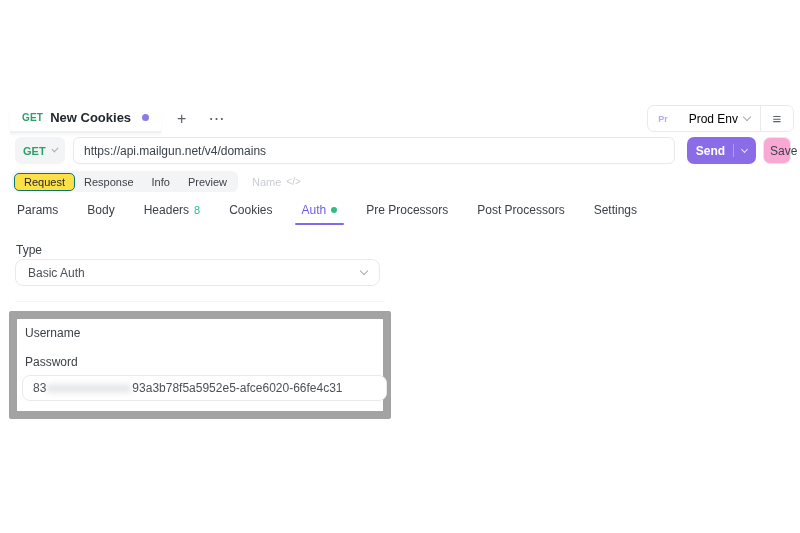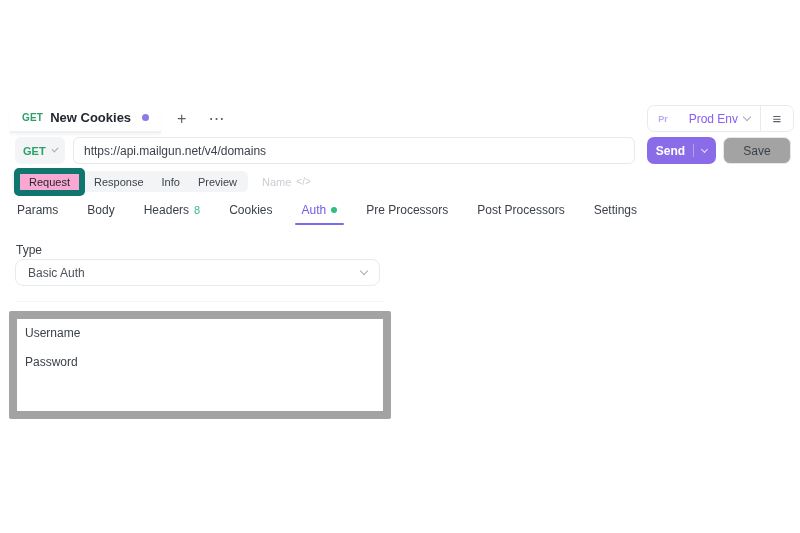--- a/index.html
+++ b/index.html
@@ -19,46 +19,46 @@
   .tab-title{font-size:13px;font-weight:bold;color:#23272e;}
   .unsaved-dot{width:7px;height:7px;border-radius:50%;background:#8b7ae8;margin-left:4px;}
   .icon-btn{border:none;background:transparent;color:#5b6168;font-size:16px;line-height:1;
     padding:4px 6px;margin-left:10px;cursor:pointer;border-radius:4px;}
   .env-group{
     margin-left:auto;display:flex;align-items:center;height:27px;border:1px solid #e8eaec;
     border-radius:7px;background:#fff;overflow:hidden;
   }
   .env-select{display:flex;align-items:center;gap:6px;padding:0 10px;height:100%;cursor:pointer;}
   .env-badge{font-size:9px;color:#b9a9f0;font-weight:bold;}
-  .env-name{font-size:12px;color:#8b5cf6;padding-left:15px;}
+  .env-name{font-size:12px;color:#000000;padding-left:15px;}
   .env-divider{width:1px;height:27px;background:#e8eaec;}
   .hamburger{display:flex;align-items:center;justify-content:center;width:32px;height:100%;
     font-size:15px;color:#5b6168;cursor:pointer;background:#fff;border:none;}
   .chev{display:inline-block;width:6px;height:6px;border-right:1.5px solid #a6abb2;
     border-bottom:1.5px solid #a6abb2;transform:rotate(45deg);margin-top:-3px;}
   
   .request-row{position:absolute;top:137px;left:0;right:0;height:27px;display:flex;align-items:center;padding:0 9px 0 15px;}
   .method-btn{display:flex;align-items:center;gap:7px;width:50px;height:27px;padding:0 8px;
     background:#f3f4f6;border:none;border-radius:6px;cursor:pointer;}
   .method-label{font-size:11px;font-weight:bold;color:#2aa06b;}
   .url-input{flex:1;height:27px;margin:0 12px 0 8px;border:1px solid #e6e8ea;border-radius:6px;
     padding:0 10px;font-size:12px;color:#3c4249;font-family:"Liberation Sans", sans-serif;outline:none;}
   .send-btn{display:flex;align-items:center;justify-content:center;gap:8px;width:69px;height:27px;
     background:#8b6ce8;color:#fff;border:none;border-radius:7px;cursor:pointer;margin-right:7px;}
   .send-label{font-size:12px;font-weight:bold;color:#ffffff;}
   .send-sep{width:1px;height:13px;background:rgba(255,255,255,.35);}
   .send-chev{border-color:#e8e2fb;width:5px;height:5px;}
-  .save-btn{width:68px;height:27px;background:#a3a3a3;border:1px solid #e6e8ea;border-radius:7px;
+  .save-btn{width:28px;height:27px;background:#f9a8d4;border:1px solid #e6e8ea;border-radius:7px;
     font-size:12px;color:#3c4249;cursor:pointer;font-family:"Liberation Sans", sans-serif;}
   
   .pills-row{position:absolute;top:171px;left:12px;height:21px;display:flex;align-items:center;}
   .pill-group{display:flex;align-items:center;background:#f3f4f6;border-radius:6px;padding:1px 2px;height:21px;}
   .pill{font-size:11px;color:#3c4249;padding:2px 9px;border-radius:5px;cursor:pointer;border:none;background:transparent;
     font-family:"Liberation Sans", sans-serif;}
-  .pill.active{background:#f9a8d4;border:6px solid #0f766e;color:#23272e;}
+  .pill.active{background:#fde047;border:1px solid #0f766e;color:#23272e;}
   .name-label{font-size:11px;color:#c9cdd2;margin-left:14px;cursor:pointer;}
   .code-icon{font-size:10px;color:#c9cdd2;margin-left:5px;cursor:pointer;}
   
   .subtabs{position:absolute;top:200px;left:17px;display:flex;gap:29px;align-items:center;height:20px;}
   .subtab{position:relative;font-size:12px;color:#3b4049;cursor:pointer;display:flex;align-items:center;gap:5px;white-space:nowrap;}
   .subtab .count{color:#2fbe83;font-size:11px;}
   .subtab.active{color:#6e5de6;}
   .subtab .status-dot{width:6px;height:6px;border-radius:50%;background:#2fbe83;}
   .subtab.active::after{content:'';position:absolute;left:-7px;right:-7px;bottom:-8px;height:2px;
     background:#7c6ce8;border-radius:2px;}
@@ -161,15 +161,20 @@
   <div class="type-select">
     <span>Basic Auth</span>
     <span class="chev"></span>
   </div>
 
   <div class="faint-divider"></div>
 
   <div class="highlight-box">
     <div class="field-label">Username</div>
     <div class="field-label pw">Password</div>
+    <div class="pw-field">
+      <span>83</span>
+      <span class="pw-redacted">xxxxxxxxxxxx</span>
+      <span>93a3b78f5a5952e5-afce6020-66fe4c31</span>
+    </div>
   </div>
 
 </div>
 
 </body></html>

